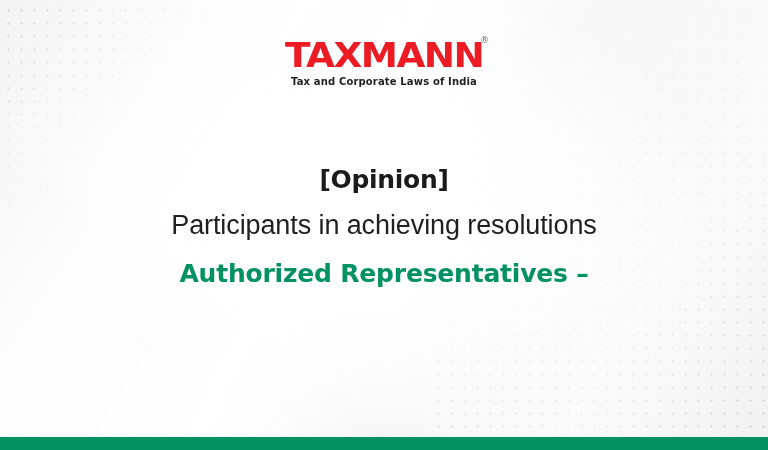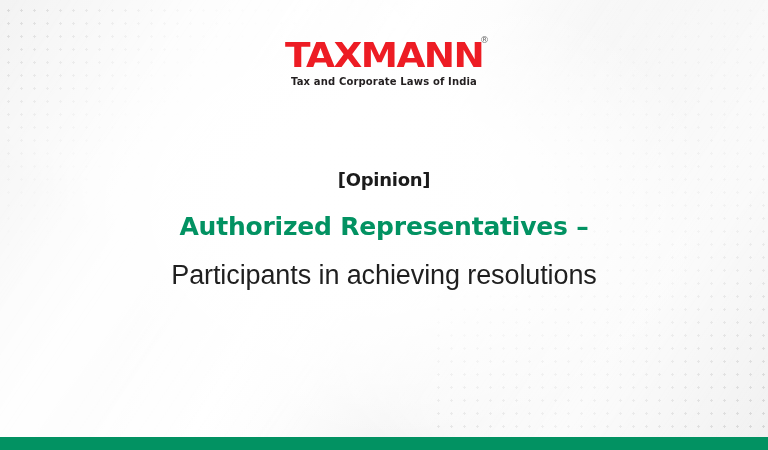--- a/index.html
+++ b/index.html
@@ -198,21 +198,21 @@
     top: 158px;
     width: 640px;
     text-align: center;
   }
   .line {
     display: block;
     white-space: nowrap;
   }
   .line-opinion {
     font-family: "DejaVu Sans", sans-serif;
-    font-size: 18px;
+    font-size: 25px;
     font-weight: bold;
     color: #1b1b1b;
     letter-spacing: -0.3px;
     line-height: 44px;
     text-align: center;
   }
   .line-green {
     font-family: "DejaVu Sans", sans-serif;
     font-size: 25px;
     font-weight: bold;
@@ -258,19 +258,19 @@
       <span class="logo-mark-row">
         <span class="logo-word">TAXMANN</span>
         <span class="logo-reg">®</span>
       </span>
       <span class="logo-tagline">Tax and Corporate Laws of India</span>
     </span>
   </div>
 
   <div class="headline">
     <span class="line line-opinion">[Opinion]</span>
+    <span class="line line-plain">Participants in achieving resolutions</span>
     <span class="line line-green">Authorized Representatives –</span>
-    <span class="line line-plain">Participants in achieving resolutions</span>
   </div>
 
   <div class="bottom-bar"></div>
 
 </div>
 
 </body></html>

